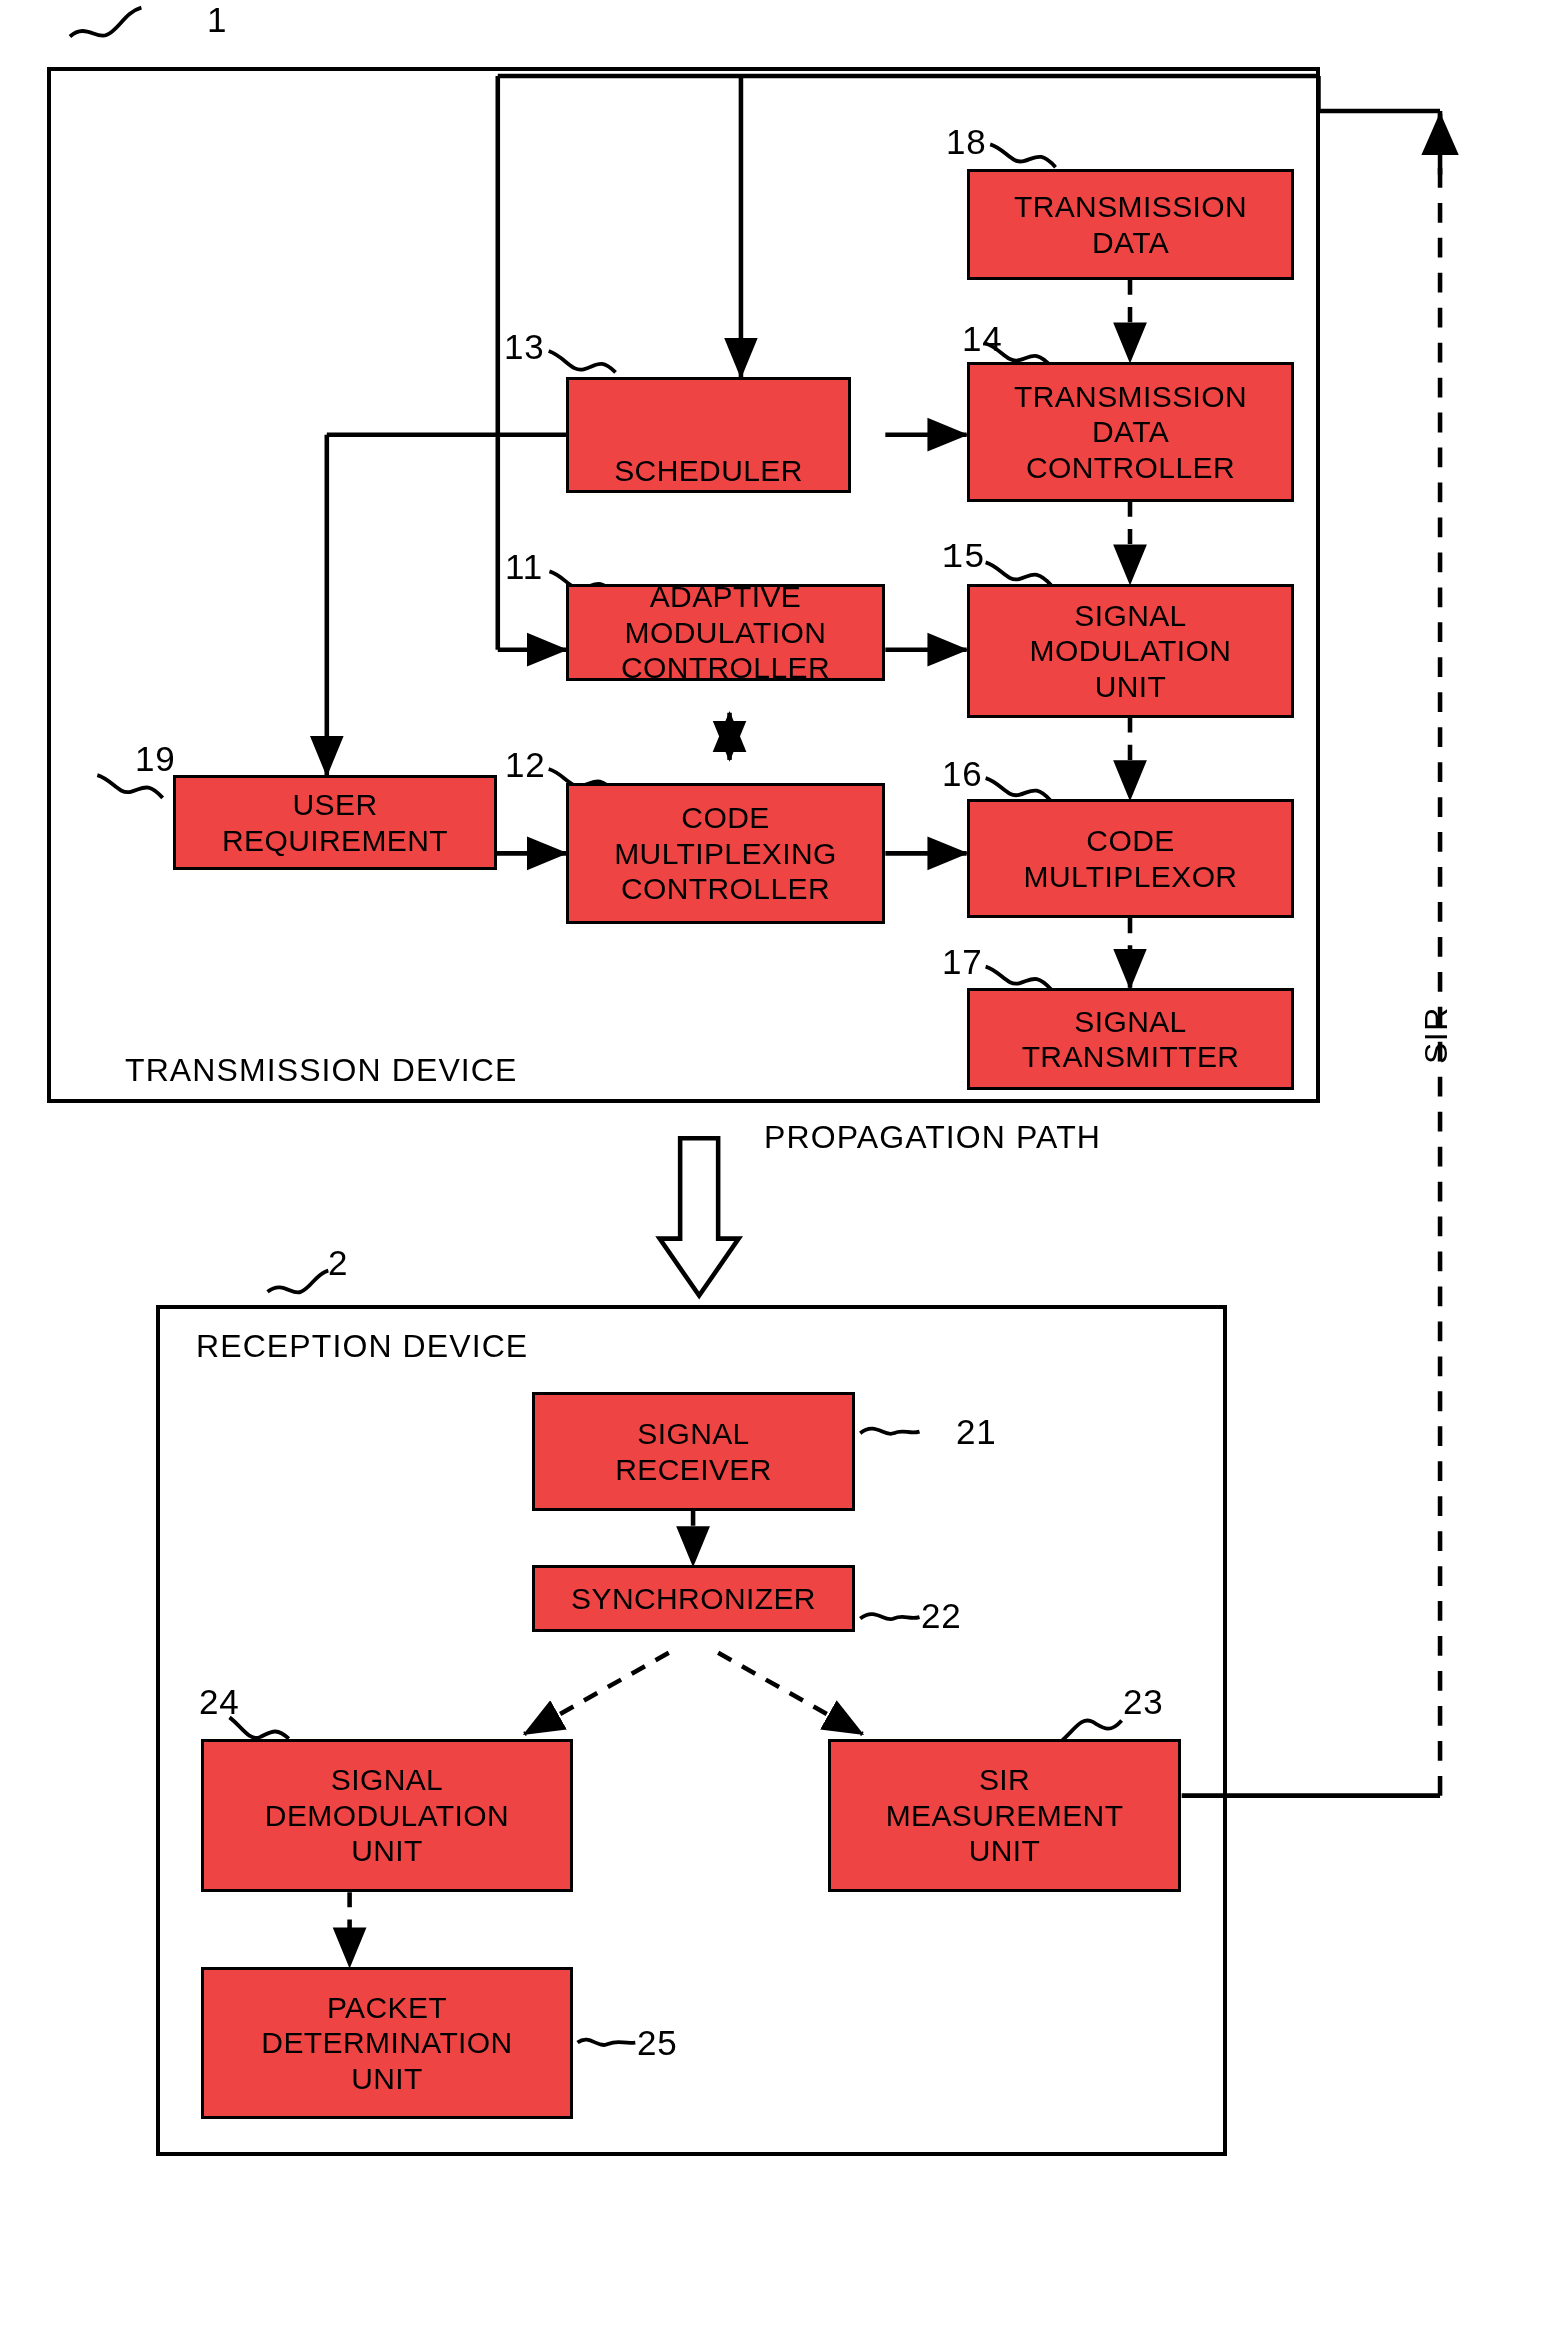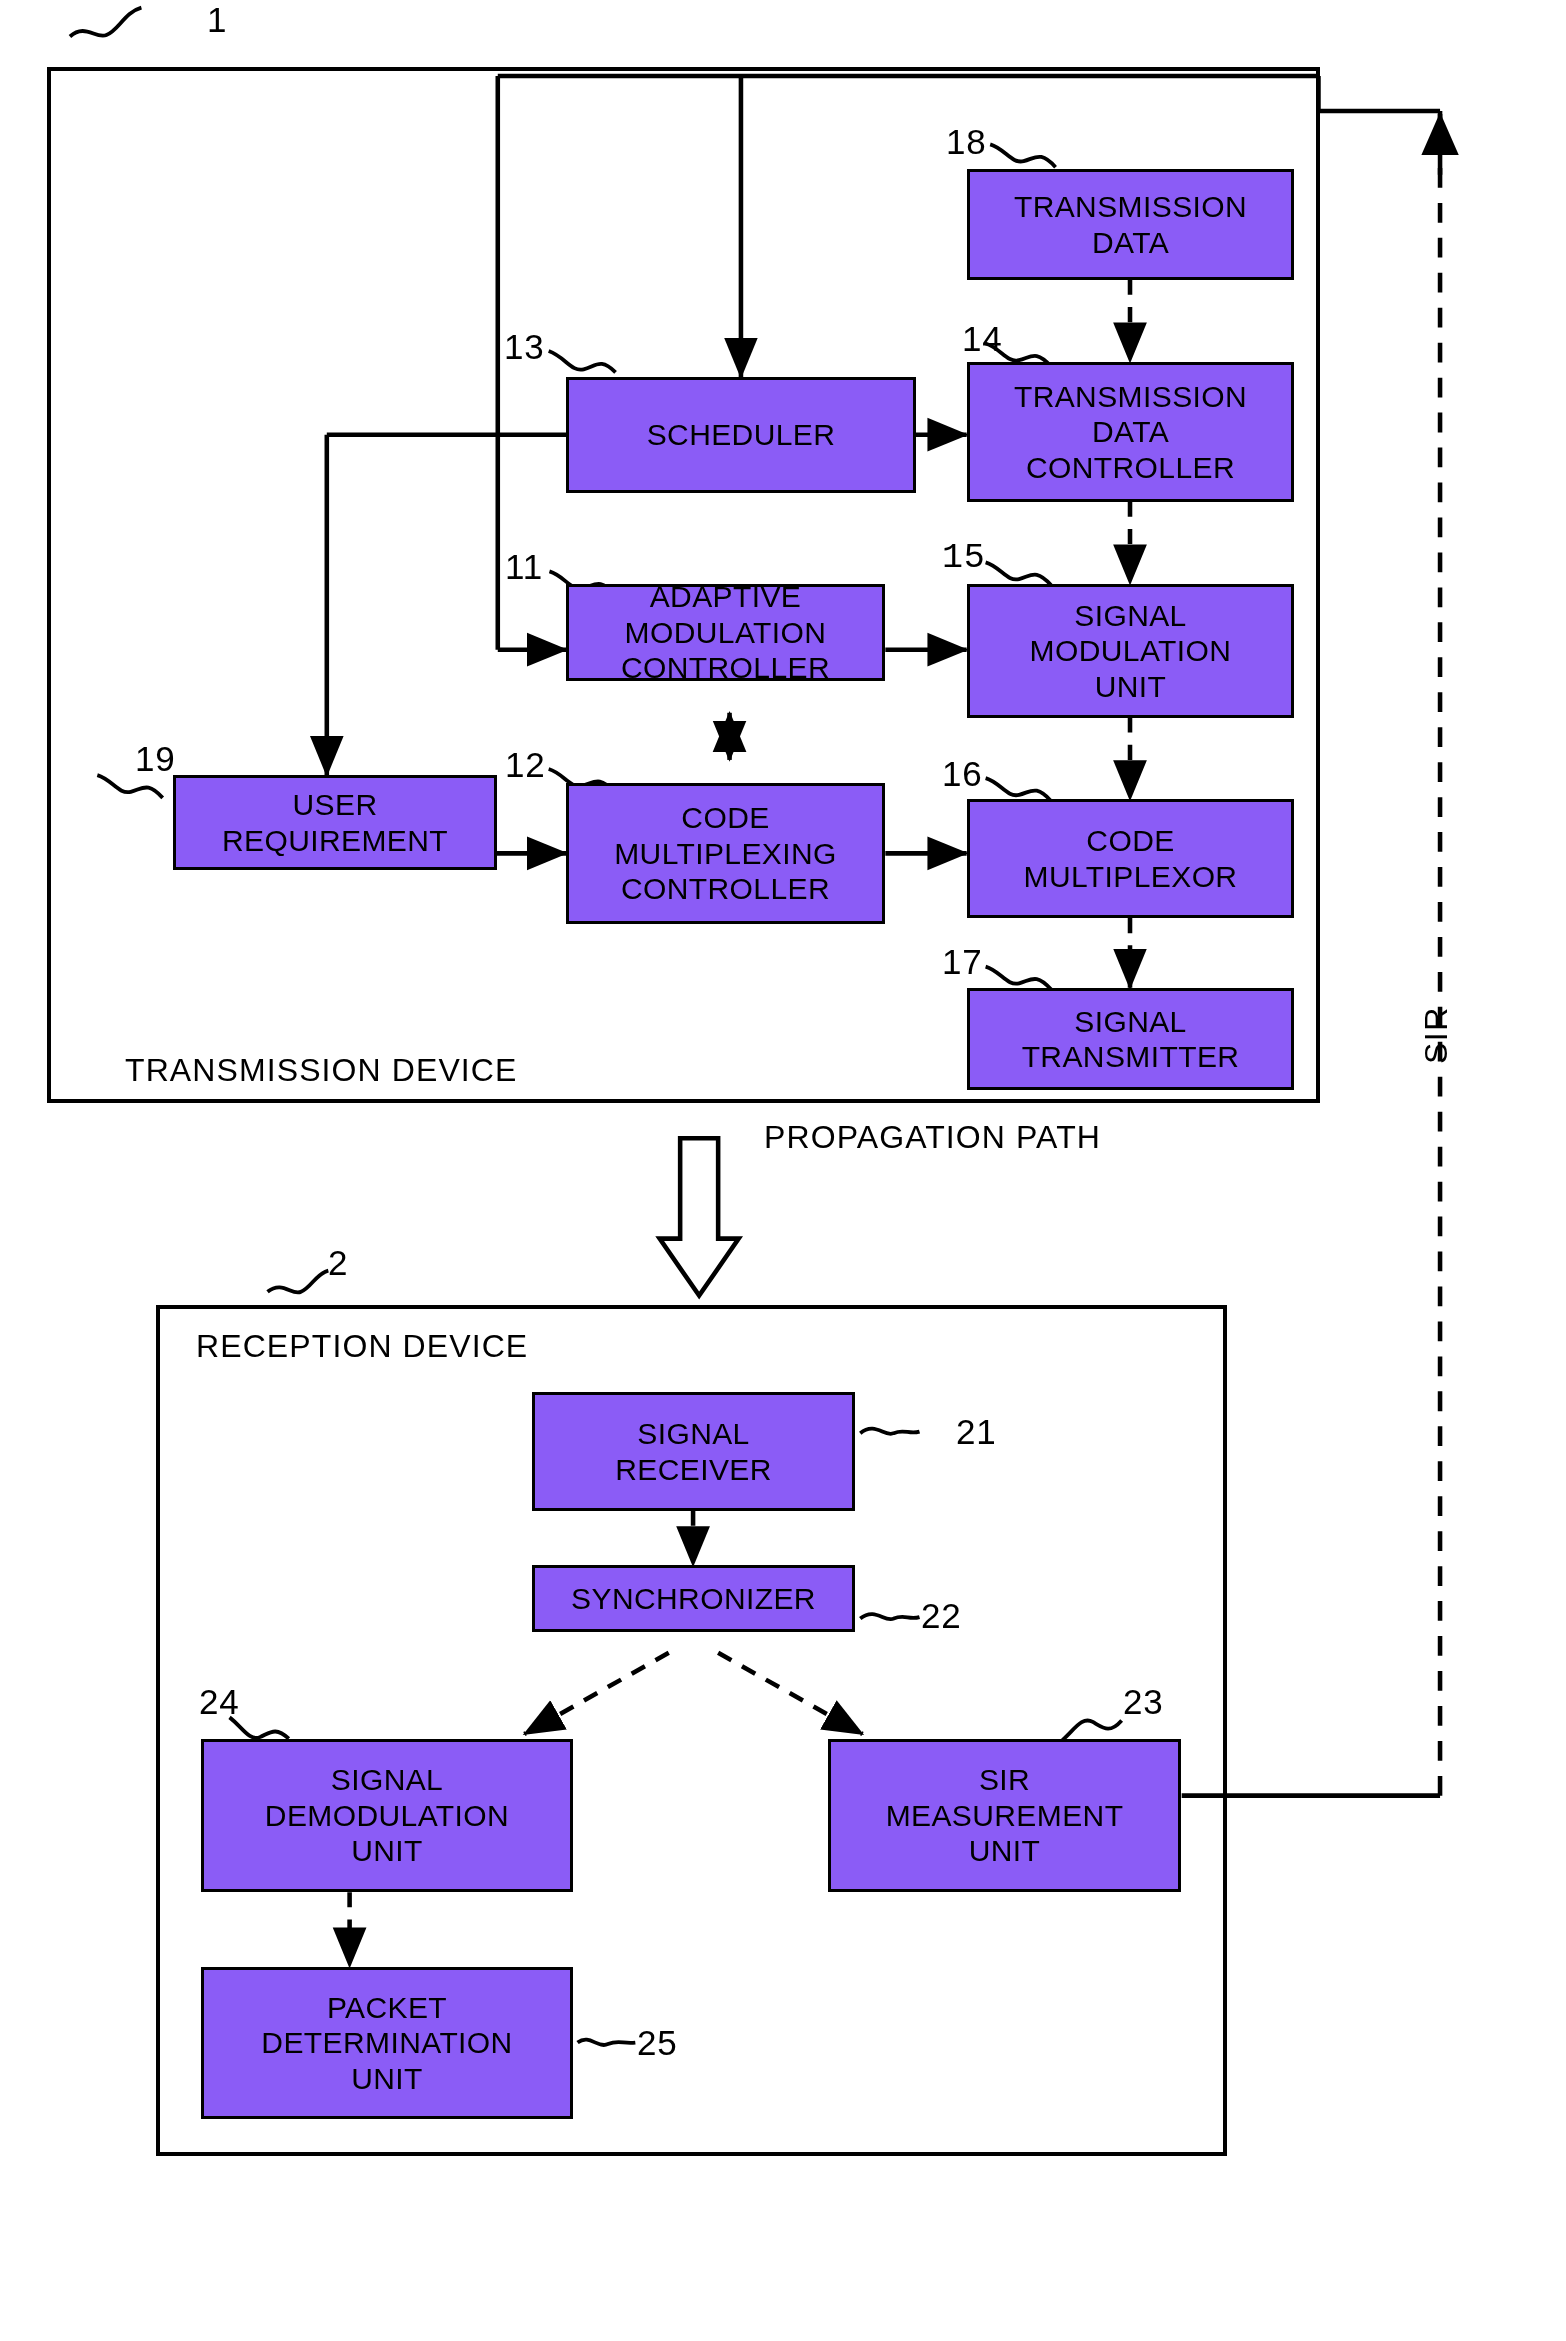--- a/index.html
+++ b/index.html
@@ -23,21 +23,21 @@
     left: 0;
     top: 0;
     width: 1567px;
     height: 2342px;
     pointer-events: none;
   }
   .blk {
     position: absolute;
     box-sizing: border-box;
     border: 3px solid #000;
-    background: #8b5cf6;
+    background: #ef4444;
     display: flex;
     align-items: center;
     justify-content: center;
     text-align: center;
     font-family: "Liberation Sans", sans-serif;
     font-size: 30px;
     line-height: 1.18;
     letter-spacing: 0.4px;
     color: #000;
     padding: 1.5px 4.6px;
@@ -183,21 +183,21 @@
 
   <span class="lbl devlabel" style="left:125px; top:1052px;">TRANSMISSION DEVICE</span>
 
   <span class="lbl refnum" style="left:946px; top:122px;">18</span>
   <div class="blk" style="left:967px; top:169px; width:327px; height:111px;">
     <span style="white-space:pre-line;">TRANSMISSION
 DATA</span>
   </div>
 
   <span class="lbl refnum" style="left:504px; top:327px;">13</span>
-  <div class="blk" style="left:566px; top:377px; width:350px; height:116px;">
+  <div class="blk" style="left:566px; top:377px; width:285px; height:116px;align-items:flex-end;">
     <span style="white-space:pre-line;">SCHEDULER</span>
   </div>
 
   <span class="lbl refnum" style="left:942px; top:319px;margin-left:20px;">14</span>
   <div class="blk" style="left:967px; top:362px; width:327px; height:140px;">
     <span style="white-space:pre-line;">TRANSMISSION
 DATA
 CONTROLLER</span>
   </div>
 

